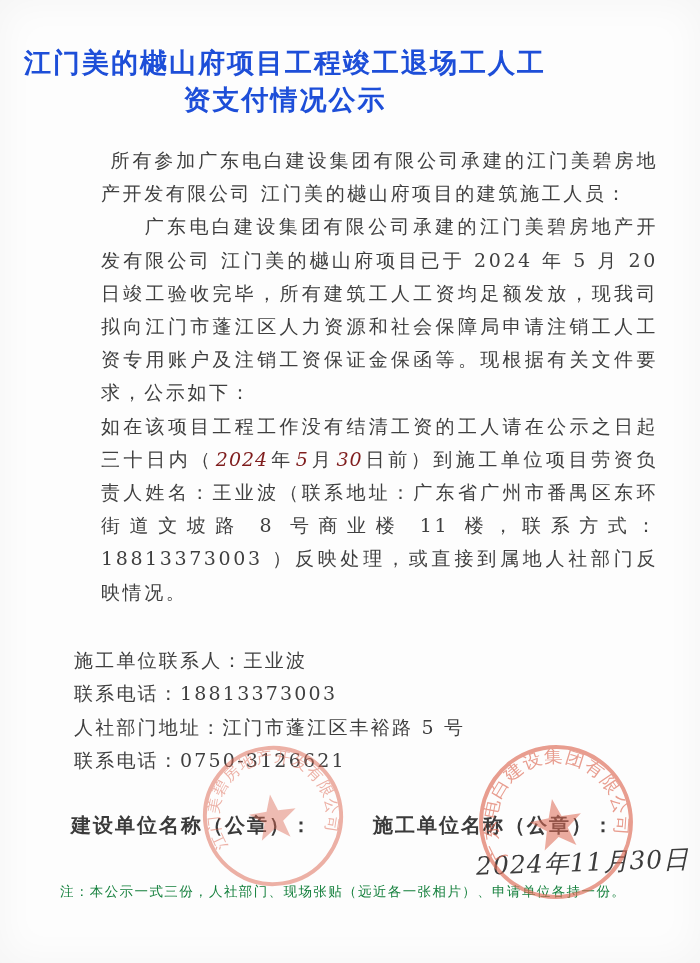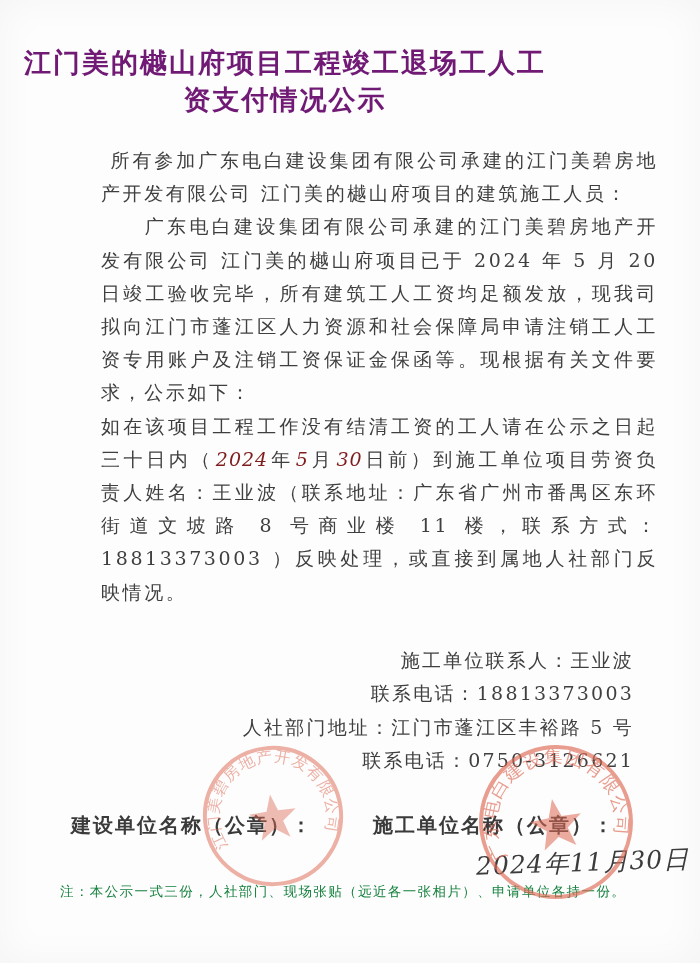--- a/index.html
+++ b/index.html
@@ -10,41 +10,41 @@
     overflow:hidden;
     font-family:"DejaVu Serif","Liberation Serif",serif;
     color:#3f3f3f;
     box-shadow:inset 0 0 40px rgba(0,0,0,0.04);
   }
   .title{
     position:absolute;top:44px;left:0;width:570px;
     text-align:center;
     font-family:"DejaVu Sans","Liberation Sans",sans-serif;
     font-weight:700;font-size:27px;line-height:37px;
-    color:#701a75;letter-spacing:2px;
+    color:#1d4ed8;letter-spacing:2px;
   }
   .content{
     position:absolute;top:144px;left:73px;width:557px;
     font-size:19px;line-height:33.2px;
     letter-spacing:2.6px;
     text-align:justify;text-justify:inter-character;text-align-last:left;margin-left:28px;
   }
   .para{margin:0;}
   .indent-small{text-indent:0.5em;}
   .indent-2{text-indent:2.3em;}
   .closing{text-indent:2.3em;}
   .hw{
     font-style:italic;
     color:#7f1d1d;
     letter-spacing:1px;
     padding:0 2px;
   }
   .contacts{
     position:absolute;top:644px;left:74px;width:560px;
-    font-size:19px;line-height:33.4px;letter-spacing:2.2px;text-align:right;
+    font-size:19px;line-height:33.4px;letter-spacing:2.2px;
   }
   .sig-label{
     position:absolute;top:812px;
     font-size:20px;font-weight:600;letter-spacing:2px;color:#3a3a3a;
   }
   .sig-left{left:71px;}
   .sig-right{left:373px;}
   .hw-date{
     position:absolute;top:846px;left:476px;
     font-size:25px;color:#3c3c3c;

